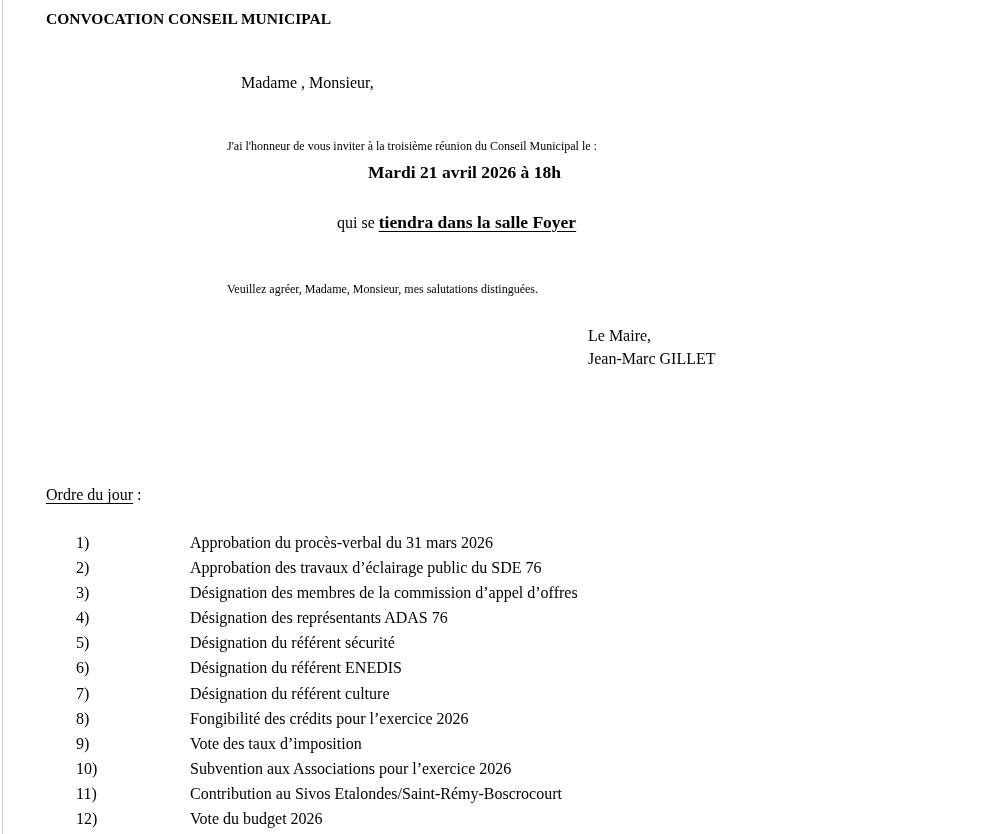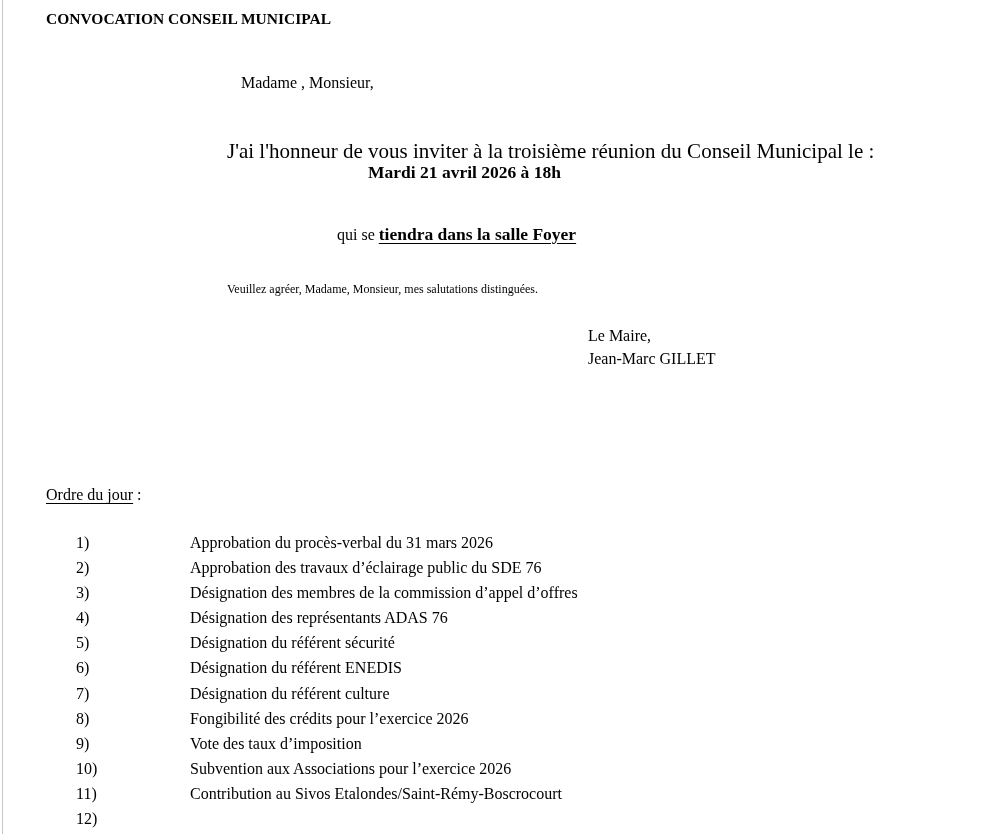--- a/index.html
+++ b/index.html
@@ -30,37 +30,36 @@
   }
   .salutation {
     position: absolute;
     left: 241px; top: 74px;
     font-size: 16px;
     white-space: nowrap;
   }
   .invitation {
     position: absolute;
     left: 227px; top: 139px;
-    font-size: 21px;
+    font-size: 12px;
     white-space: nowrap;
   }
   .meeting-date {
     position: absolute;
     left: 368px; top: 162px;
     font-size: 17.5px;
     font-weight: bold;
     white-space: nowrap;
     text-align: center;
   }
   .location-line {
     position: absolute;
     left: 337px; top: 212px;
     font-size: 16px;
     white-space: nowrap;
-    margin-top: 12px;
   }
   .location-line .emph {
     font-size: 17.5px;
     font-weight: bold;
     text-decoration: underline;
     text-underline-offset: 3px;
   }
   .closing {
     position: absolute;
     left: 227px; top: 282px;
@@ -181,16 +180,17 @@
     <span class="agenda-text">Subvention aux Associations pour l’exercice 2026</span>
   </div>
 
   <div class="agenda-row">
     <span class="agenda-num">11)</span>
     <span class="agenda-text">Contribution au Sivos Etalondes/Saint-Rémy-Boscrocourt</span>
   </div>
 
   <div class="agenda-row">
     <span class="agenda-num">12)</span>
+    <span class="agenda-text">Vote du budget 2026</span>
   </div>
 </div>
 
 </div>
 
 </body></html>

